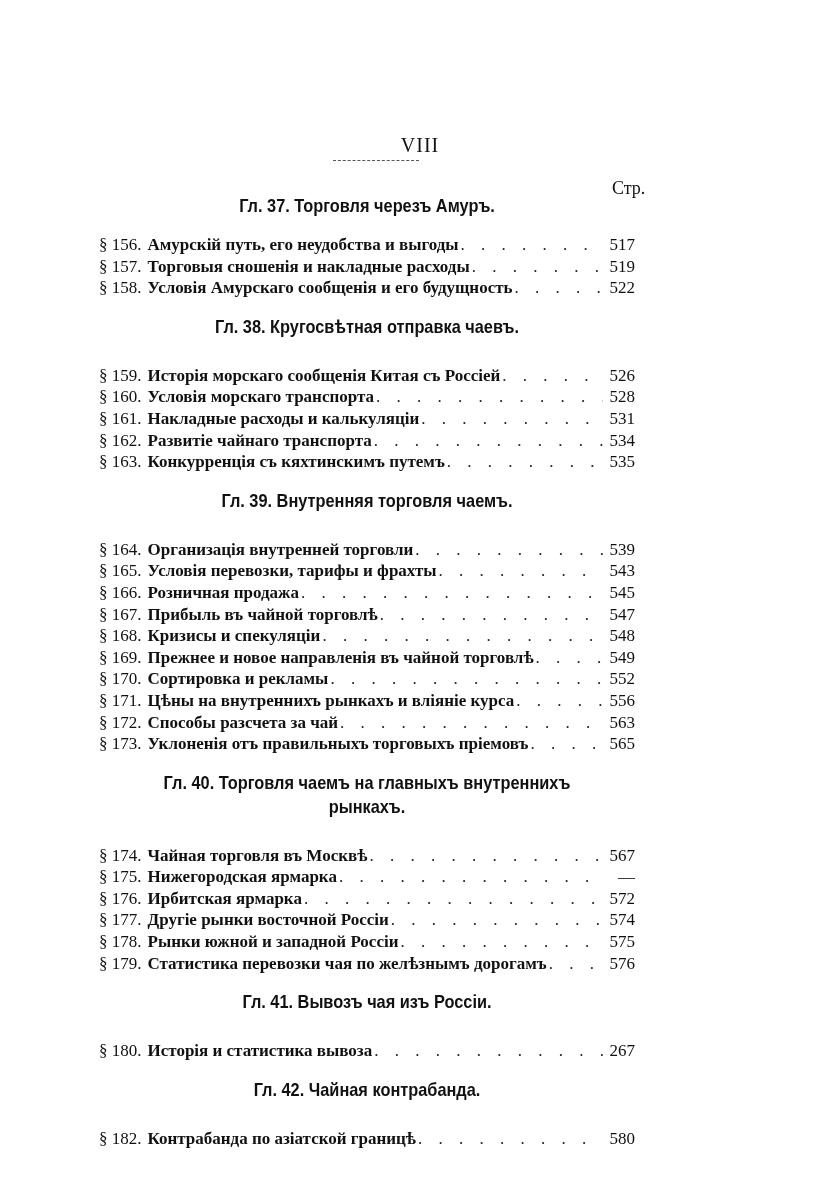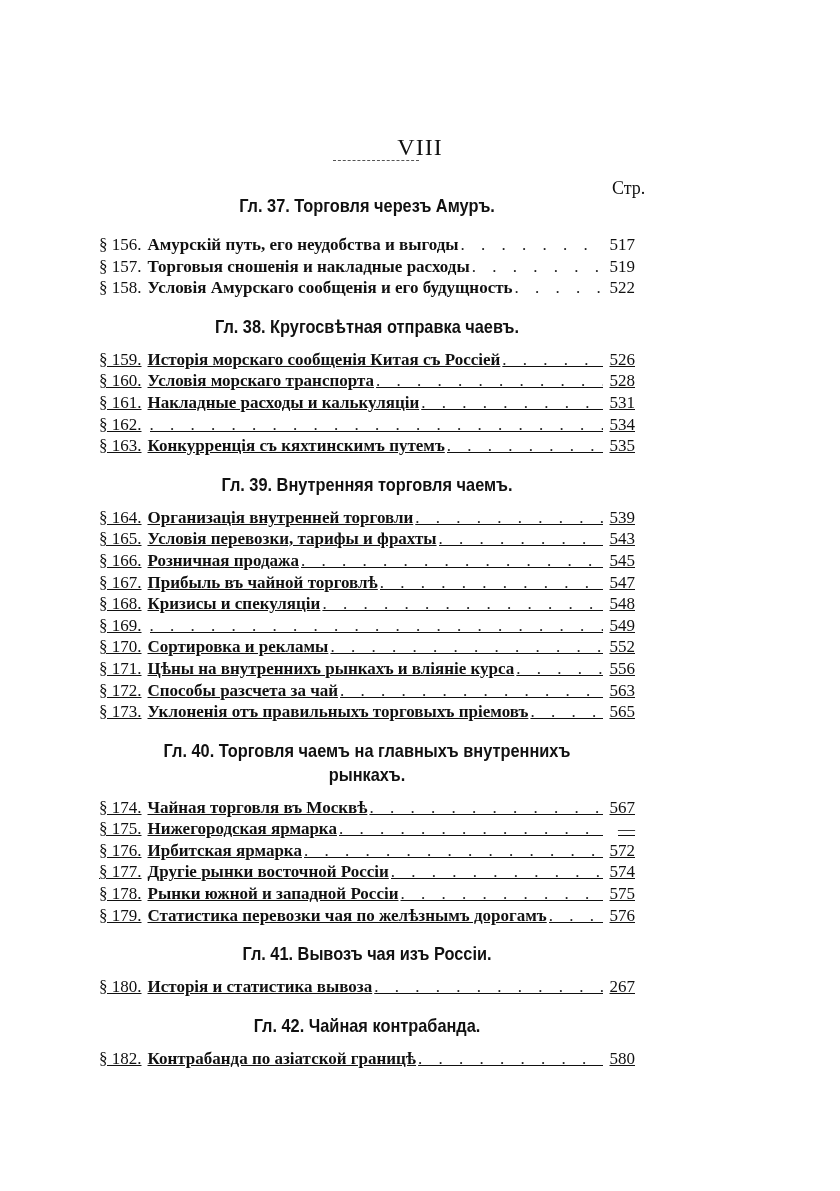--- a/index.html
+++ b/index.html
@@ -1,33 +1,33 @@
 <!DOCTYPE html>
 <html><head>
 <meta charset="utf-8">
 <style>
   html, body { margin: 0; padding: 0; background: #ffffff; }
   body { width: 840px; height: 1191px; position: relative; overflow: hidden;
          font-family: "Liberation Serif", "DejaVu Serif", serif; color: #111; }
   .page-num { position: absolute; top: 134px; left: 0; width: 840px; text-align: center;
-              font-size: 24px; letter-spacing: 1px; }
+              font-size: 20px; letter-spacing: 1px; }
   .page-rule { position: absolute; top: 160px; left: 333px; width: 86px; border-top: 1px dashed #555; }
   .str-label { position: absolute; top: 178px; left: 612px; font-size: 18px; }
   .content { position: absolute; top: 188px; left: 99px; width: 536px; }
   .chapter { margin: 0; text-align: center; font-family: "Liberation Sans", "DejaVu Sans", sans-serif;
              font-weight: bold; font-size: 19px; line-height: 24px; transform: scaleX(0.86); }
   .chapter.ch37 { margin-top: 6px; margin-bottom: 16px; }
   .section-list { margin: 0 0 16px 0; padding: 0; list-style: none; }
   .entry { display: flex; align-items: baseline; font-size: 17px; line-height: 21.6px; white-space: nowrap; }
   .entry .num { flex: 0 0 auto; margin-right: 6px; }
   .entry .title { flex: 0 0 auto; font-weight: bold; }
   .entry .leader { flex: 1 1 auto; overflow: hidden; margin: 0 2px; color: #222; letter-spacing: 6px; }
   .entry .leader::before { content: ". . . . . . . . . . . . . . . . . . . . . . . . . . . . . . . . . . . . . . . . . . . . . . . . . ."; }
   .entry .page { flex: 0 0 auto; text-align: right; min-width: 30px; }
-  .gap-38 { margin-top: 10px; text-decoration: underline; }
+  .gap-38 { margin-top: 26px; }
 </style>
 </head>
 <body>
 
 <div class="page-num">VIII</div>
 <div class="page-rule"></div>
 <div class="str-label">Стр.</div>
 
 <div class="content">
 
@@ -68,20 +68,21 @@
         <span class="page">528</span>
       </li>
     <li class="entry">
         <span class="num">§ 161.</span>
         <span class="title">Накладные расходы и калькуляціи</span>
         <span class="leader"></span>
         <span class="page">531</span>
       </li>
     <li class="entry">
         <span class="num">§ 162.</span>
+        <span class="title">Развитіе чайнаго транспорта</span>
         <span class="leader"></span>
         <span class="page">534</span>
       </li>
     <li class="entry">
         <span class="num">§ 163.</span>
         <span class="title">Конкурренція съ кяхтинскимъ путемъ</span>
         <span class="leader"></span>
         <span class="page">535</span>
       </li>
   </ul>
@@ -113,20 +114,21 @@
         <span class="page">547</span>
       </li>
     <li class="entry">
         <span class="num">§ 168.</span>
         <span class="title">Кризисы и спекуляціи</span>
         <span class="leader"></span>
         <span class="page">548</span>
       </li>
     <li class="entry">
         <span class="num">§ 169.</span>
+        <span class="title">Прежнее и новое направленія въ чайной торговлѣ</span>
         <span class="leader"></span>
         <span class="page">549</span>
       </li>
     <li class="entry">
         <span class="num">§ 170.</span>
         <span class="title">Сортировка и рекламы</span>
         <span class="leader"></span>
         <span class="page">552</span>
       </li>
     <li class="entry">

